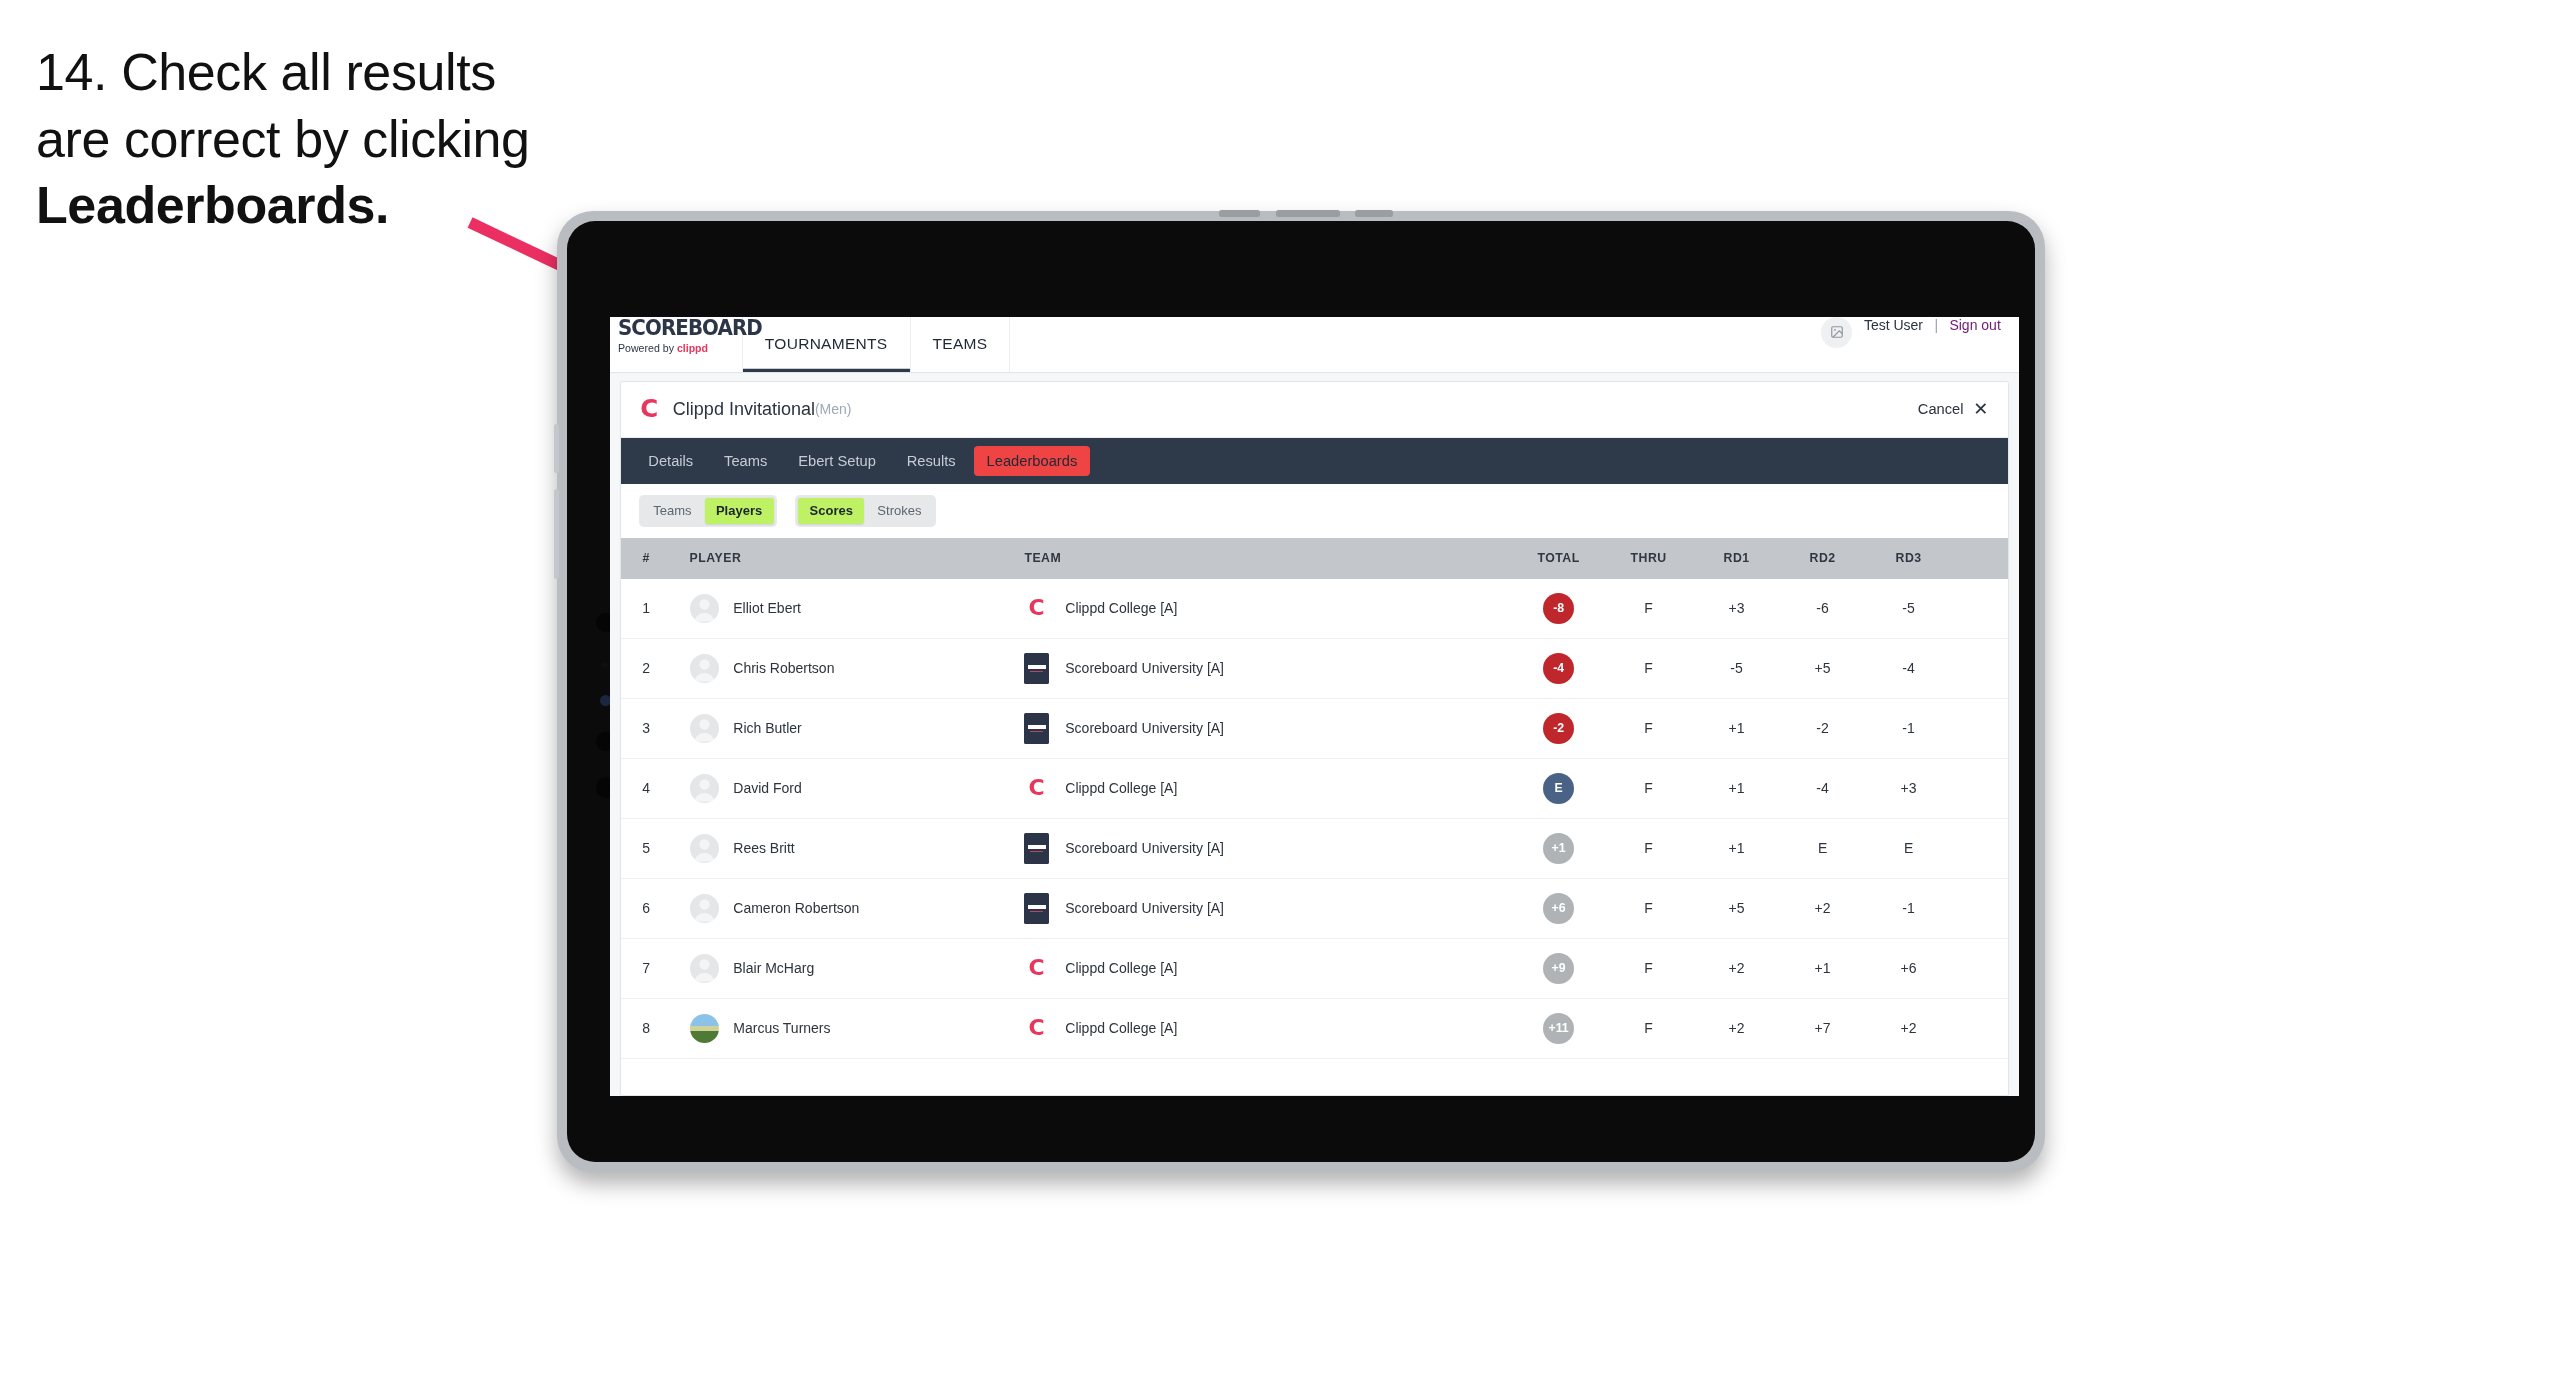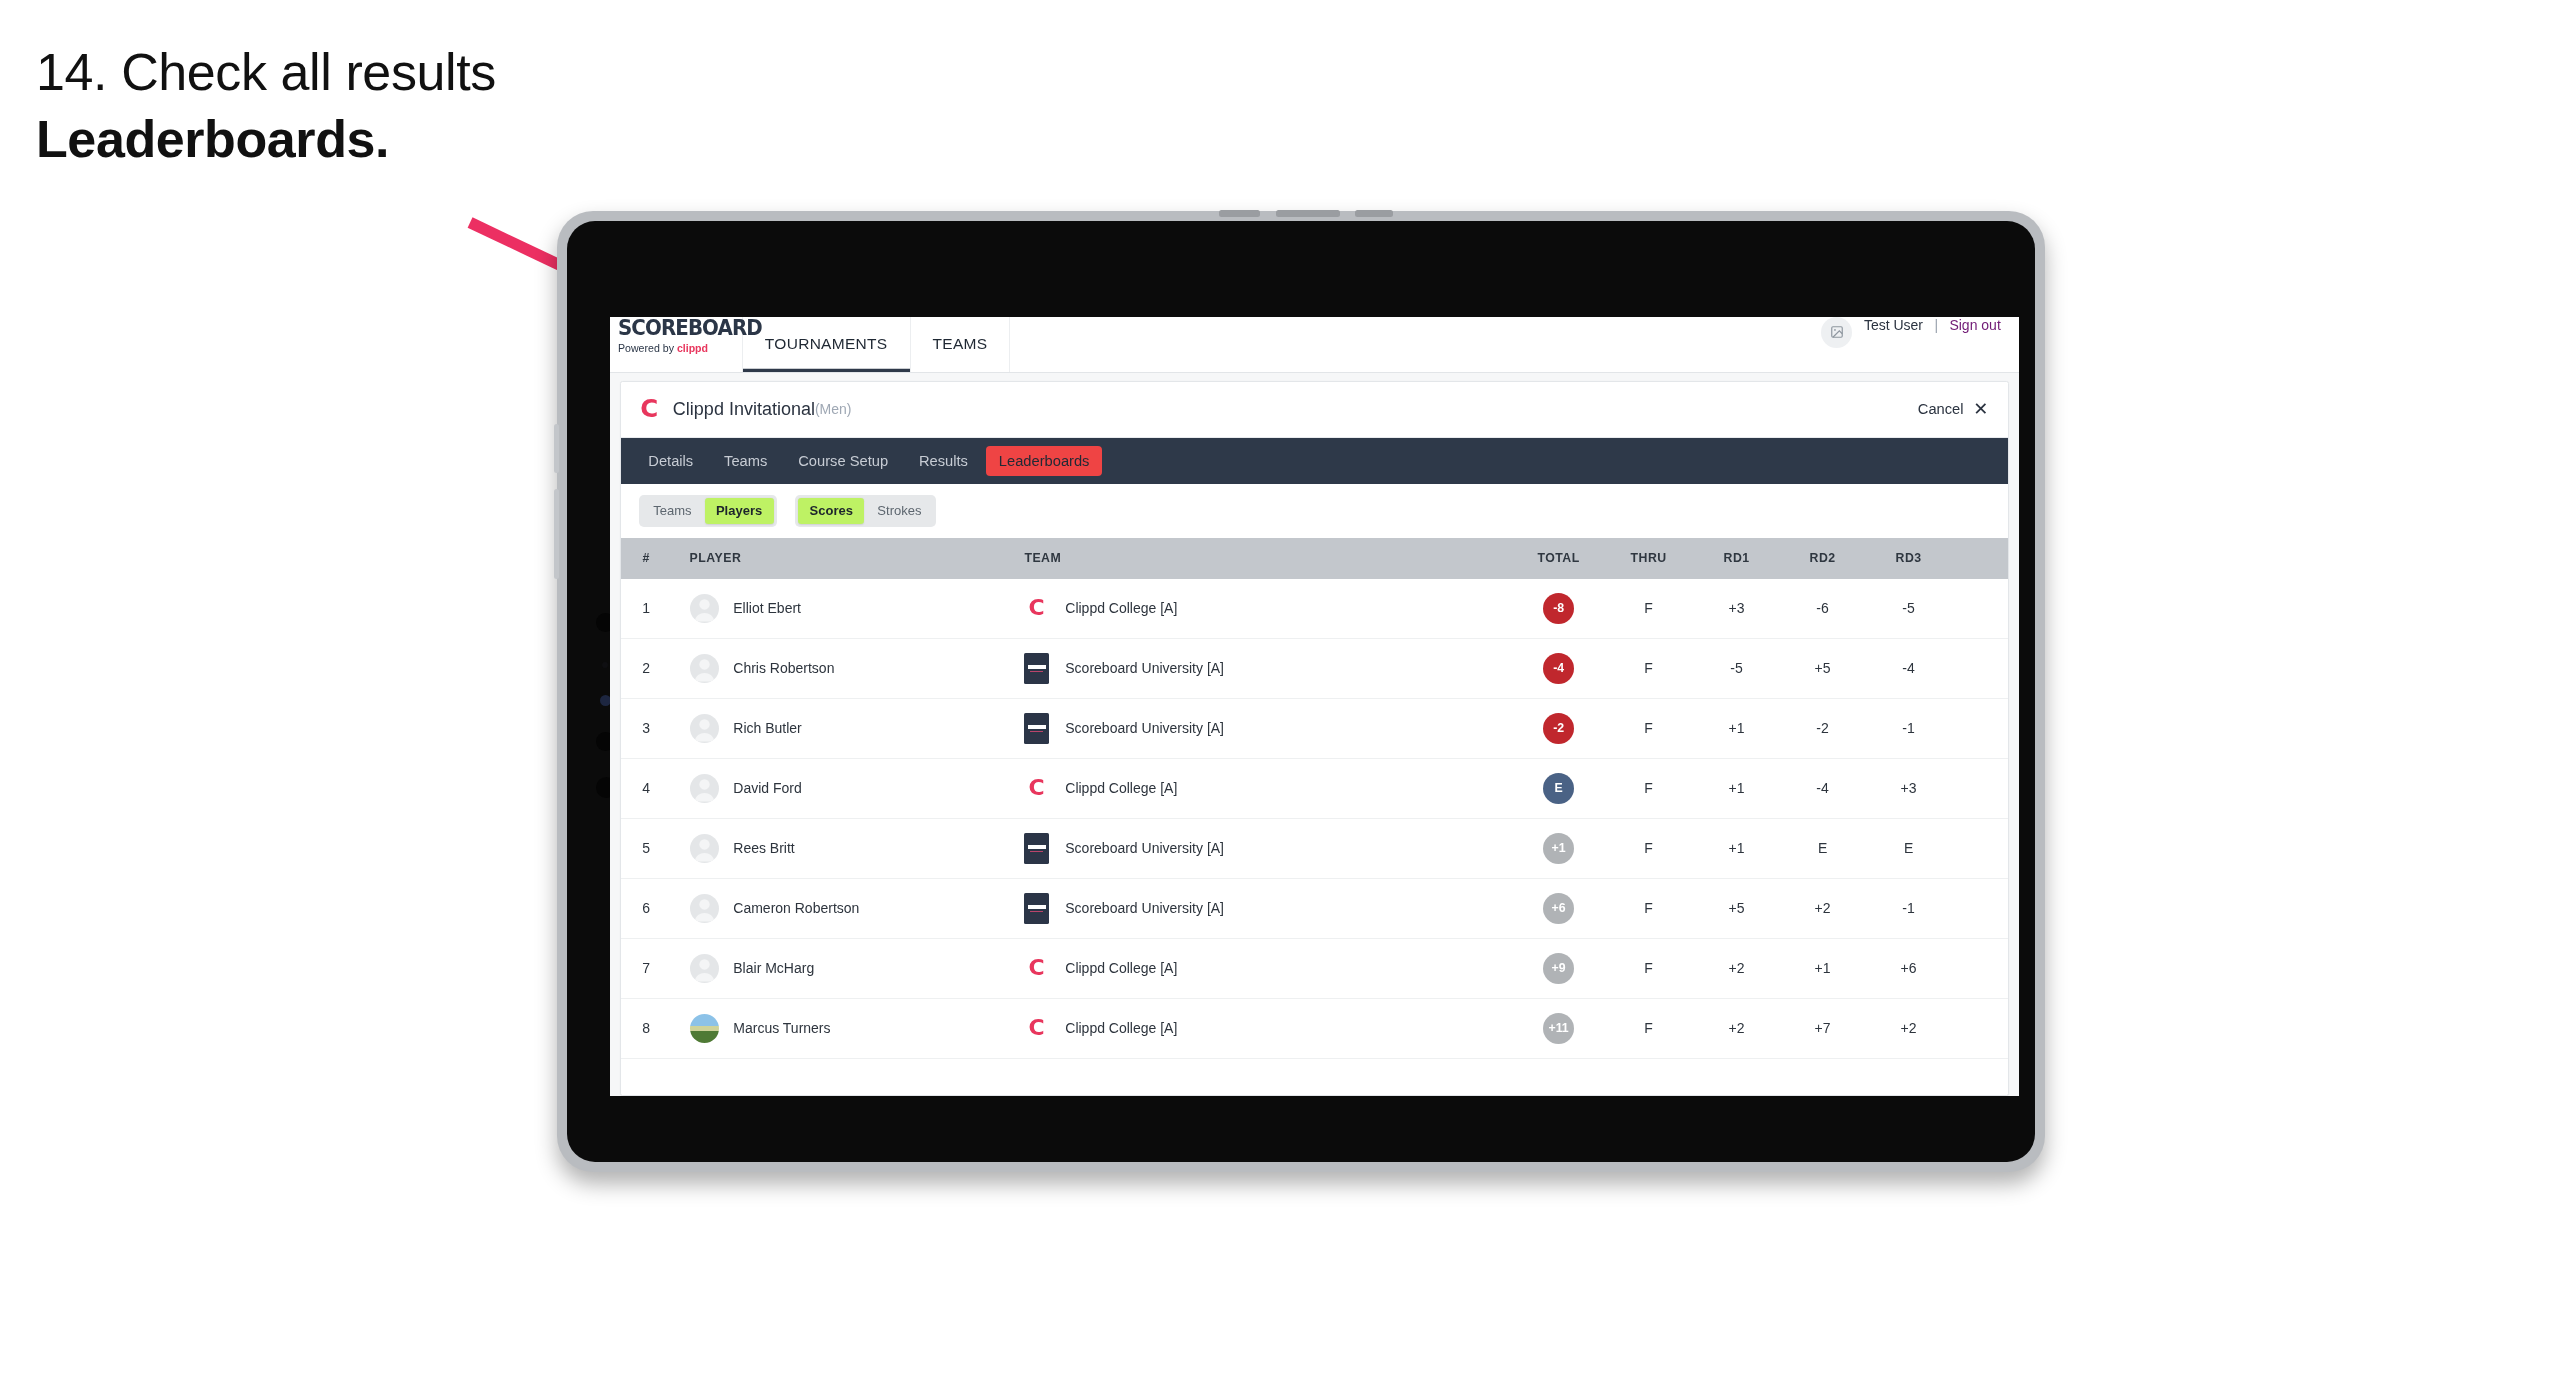--- a/index.html
+++ b/index.html
@@ -167,20 +167,21 @@
   .badge.blue { background:#4a6285; }
   .badge.grey { background:#b0b3b6; }
 
   #table-footer { height:9.8px; background:#ffffff; flex:none; }
 </style>
 </head>
 <body>
 
 <div id="annotation">
   <div>14. Check all results</div>
+  <div>are correct by clicking</div>
   <div class="bold">Leaderboards.</div>
 </div>
 
 <svg id="arrow-layer" viewBox="0 0 3151 1695" xmlns="http://www.w3.org/2000/svg">
   <defs>
     <marker id="arrowhead" markerWidth="5" markerHeight="5" refX="1.6" refY="2.5" orient="auto">
       <path d="M0,0 L5,2.5 L0,5 z" fill="#ec2f62"></path>
     </marker>
   </defs>
   <line x1="575" y1="272" x2="1165" y2="552" stroke="#ec2f62" stroke-width="14" marker-end="url(#arrowhead)"></line>
@@ -231,21 +232,21 @@
           <span id="tourn-name">Clippd Invitational</span>
           <span id="tourn-gender">(Men)</span>
           <span id="tourn-head-spacer"></span>
           <span id="cancel-label">Cancel</span>
           <span id="cancel-x">✕</span>
         </div>
 
         <div id="tabstrip">
           <div class="tab">Details</div>
           <div class="tab">Teams</div>
-          <div class="tab">Course Setup</div>
+          <div class="tab">Ebert Setup</div>
           <div class="tab">Results</div>
           <div class="tab active">Leaderboards</div>
         </div>
 
         <div id="filters">
           <div class="chipgroup">
             <div class="chip">Teams</div>
             <div class="chip active">Players</div>
           </div>
           <div class="chipgroup">

